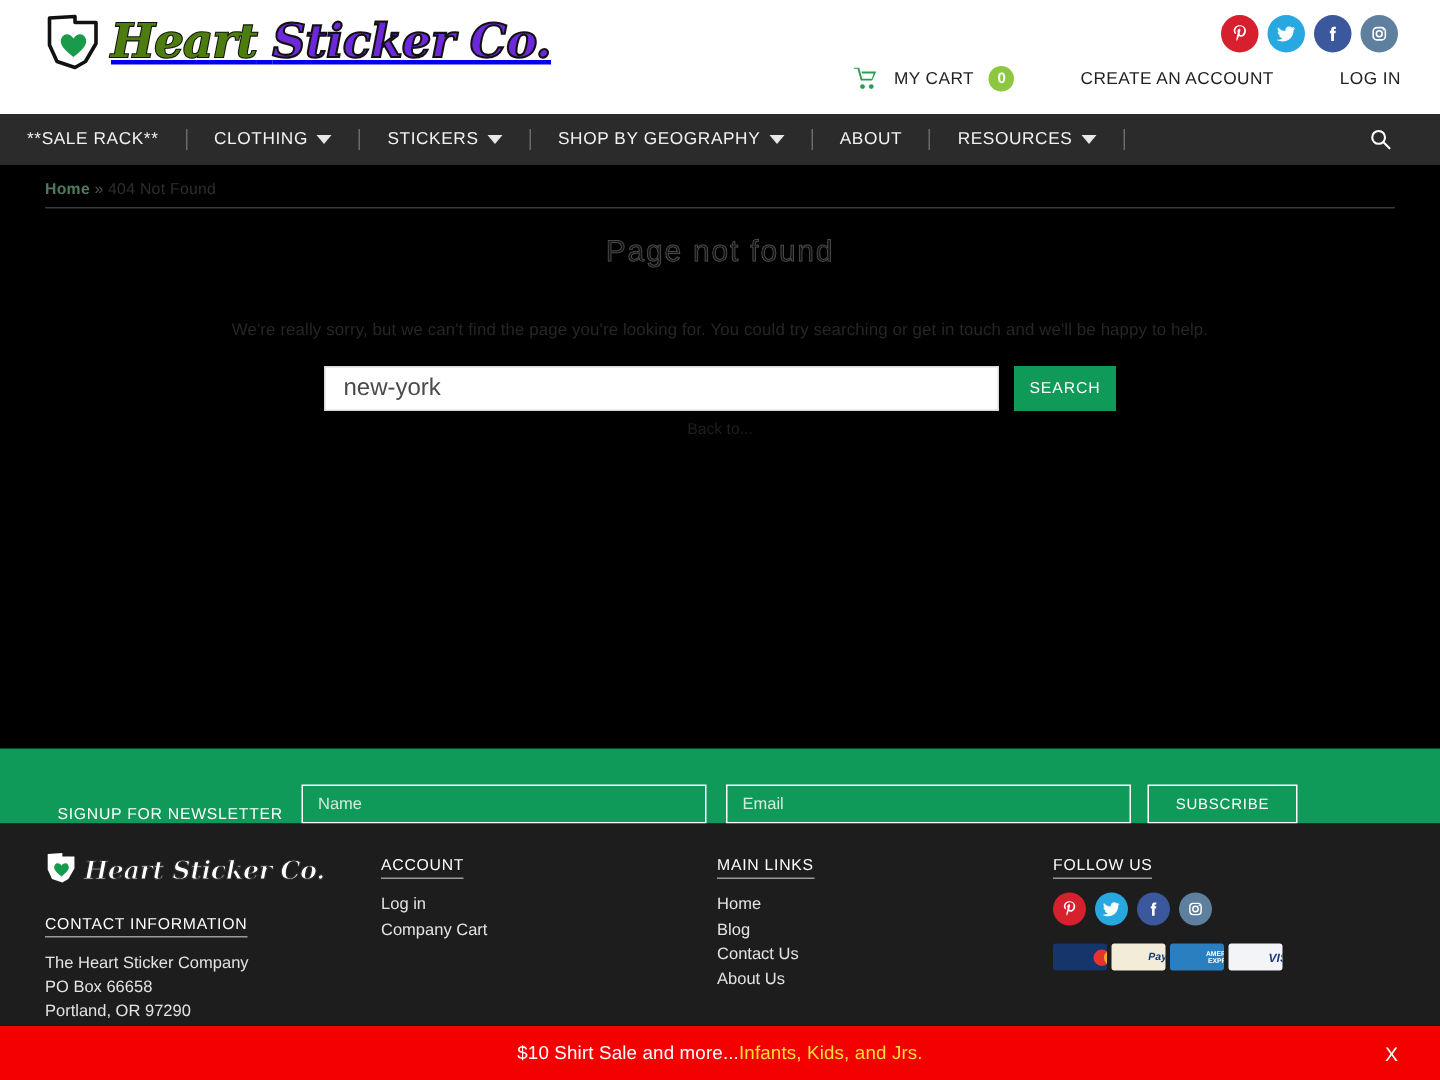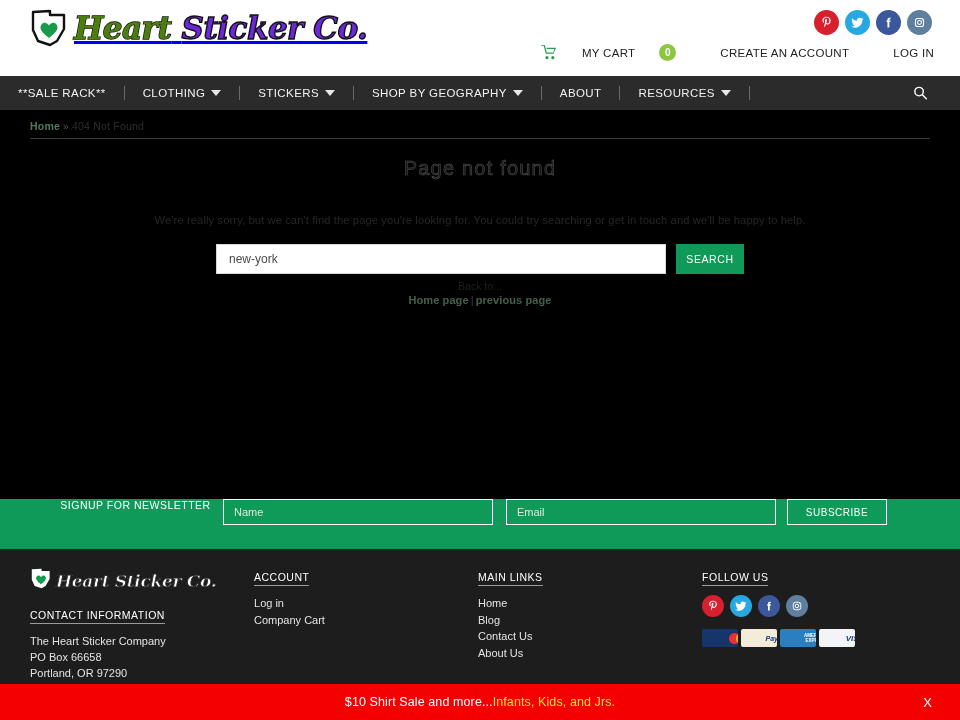--- a/index.html
+++ b/index.html
@@ -53,21 +53,21 @@
   .sicon.fb  { background: #3a589b; }
   .sicon.ig  { background: #5e7f9e; }
   .sicon svg { display: block; }
 
   .header-actions {
     position: absolute; right: 26px; top: 44px;
     display: flex; align-items: center; gap: 0;
     font-size: 11.5px; letter-spacing: 0.3px; color: #222;
   }
   .cart-link {
-    display: flex; align-items: center; gap: 24px;
+    display: flex; align-items: center; gap: 10px;
     color: #222; text-decoration: none; margin-right: 44px;
   }
   .cart-ico { color: #2b9d52; display: flex; }
   .cart-badge {
     display: inline-flex; align-items: center; justify-content: center;
     width: 17px; height: 17px; border-radius: 50%;
     background: #8dc63f; color: #fff; font-size: 10px; font-weight: bold;
   }
   .acct-link { color: #222; text-decoration: none; margin-right: 44px; }
   .login-link { color: #222; text-decoration: none; }
@@ -114,38 +114,38 @@
   .pg-desc {
     font-size: 11.2px; color: #262626; letter-spacing: 0.1px;
     margin-bottom: 18px;
   }
   .search-row {
     display: flex; justify-content: center; align-items: stretch;
     gap: 10px; margin-bottom: 6px;
   }
   .search-input {
     width: 450px; height: 30px; background: #fff; border: 1px solid #d8d8d8;
-    padding: 0 12px; font-size: 12px; color: #4a4a4a;
+    padding: 0 12px; font-size: 16px; color: #4a4a4a;
     font-family: "Liberation Sans", sans-serif; outline: none;
   }
   .search-btn {
     width: 68px; height: 30px; background: #0f9a59; color: #fff;
     border: none; font-size: 10.5px; letter-spacing: 0.6px;
     font-family: "Liberation Sans", sans-serif; cursor: pointer;
   }
   .backto { font-size: 10.5px; color: #1f1f1f; margin-top: 2px; }
   .backlinks { font-size: 11px; margin-top: 2px; letter-spacing: 0.1px; }
   .backlinks a { color: #44604c; text-decoration: none; font-weight: bold; }
   .backlinks .bar { color: #3c3c3c; margin: 0 2px; }
 
   
   .newsletter {
     position: absolute; left: 0; right: 0; top: 499px;
     height: 50px; background: #0f9a59;
-    display: flex; align-items: flex-start; padding: 0 48px;
+    display: flex; align-items: flex-end; padding: 0 26px;
   }
   .nl-label {
     color: #fff; font-size: 10.5px; letter-spacing: 0.5px;
     width: 175px; text-align: center;
   }
   .nl-input {
     height: 26px; background: transparent; border: 1px solid #fff;
     color: #fff; font-size: 11px; padding: 0 10px;
     font-family: "Liberation Sans", sans-serif; outline: none;
   }
@@ -326,23 +326,20 @@
   <div class="content">
     <h1 class="pg-title">Page not found</h1>
     <p class="pg-desc">We're really sorry, but we can't find the page you're looking for. You could try searching or get in touch and we'll be happy to help.</p>
 
     <div class="search-row">
       <input class="search-input" type="text" value="new-york" style="">
       <button class="search-btn">SEARCH</button>
     </div>
 
     <div class="backto">Back to...</div>
-    <div class="backlinks">
-      <a href="#">Home page</a><span class="bar">|</span><a href="#">previous page</a>
-    </div>
   </div>
 
   <div class="newsletter">
     <div class="nl-label">SIGNUP FOR NEWSLETTER</div>
     <input class="nl-input nl-name" type="text" placeholder="Name" style="">
     <input class="nl-input nl-email" type="text" placeholder="Email" style="">
     <button class="nl-btn">SUBSCRIBE</button>
   </div>
 
   <div class="footer">

